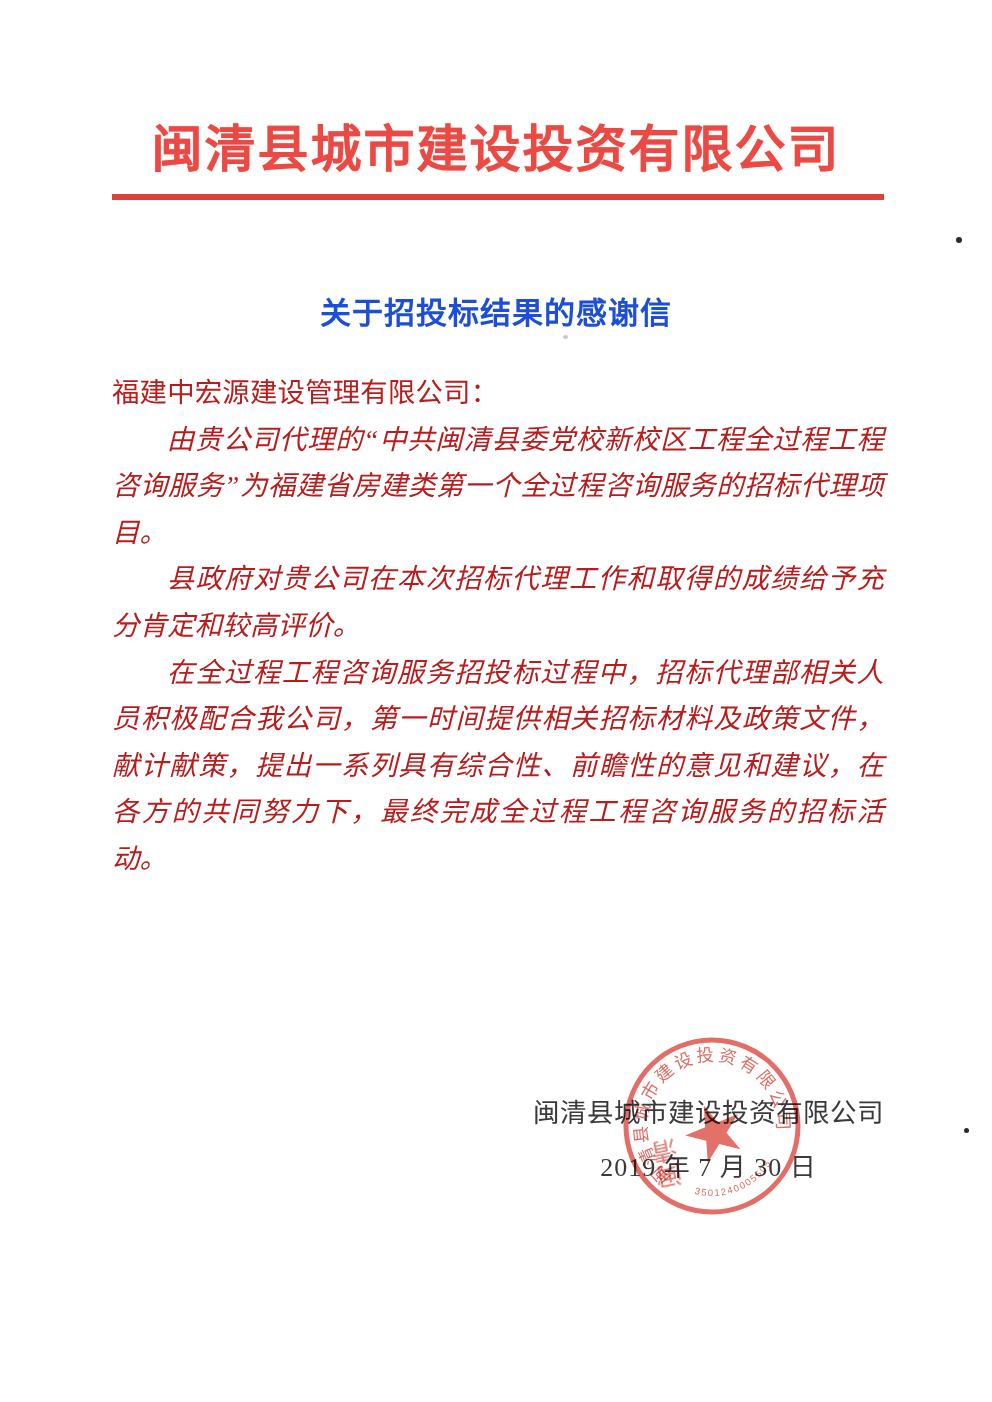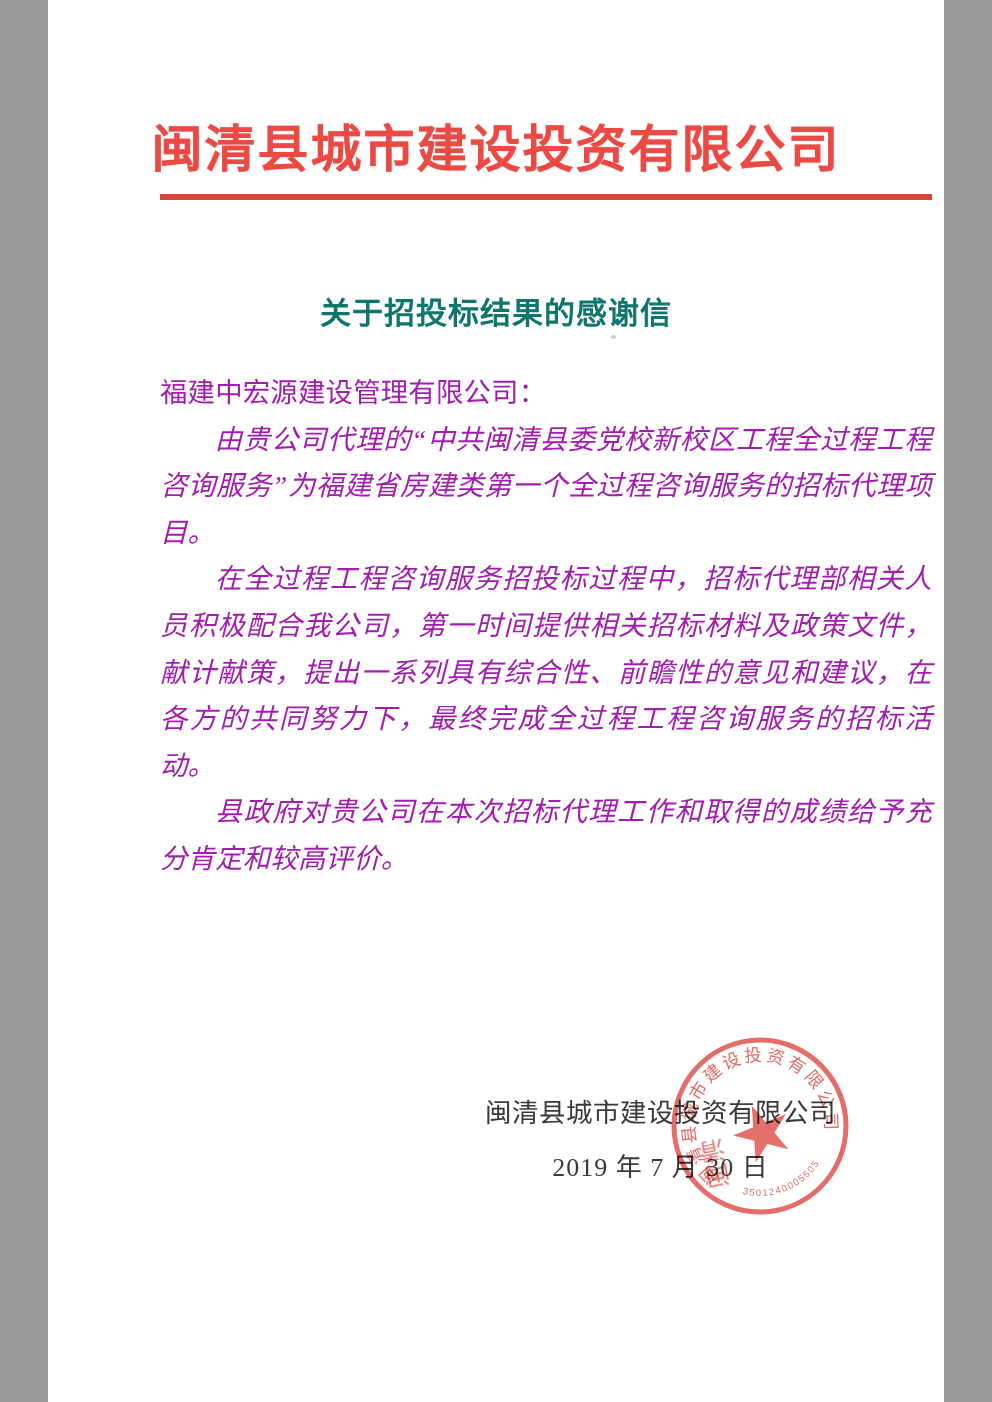--- a/index.html
+++ b/index.html
@@ -2,21 +2,21 @@
 <html lang="zh-CN"><head>
 <meta charset="utf-8">
 <style>
   html, body {
     margin: 0;
     padding: 0;
     background: #9a9a9a;
   }
   .page {
     position: relative;
-    width: 896px;
+    width: 992px;
     height: 1402px;
     margin: 0 auto;
     background: #ffffff;
     overflow: hidden;
     font-family: "Liberation Serif", "DejaVu Serif", serif;
   }
 
   
   .letterhead-title {
     position: absolute;
@@ -46,33 +46,33 @@
   .doc-title {
     position: absolute;
     top: 288px;
     left: 0;
     width: 100%;
     text-align: center;
     font-family: Liberation Serif, serif;
     font-weight: 700;
     font-size: 31px;
     letter-spacing: 1px;
-    color: #0f766e;
+    color: #1d4ed8;
     white-space: nowrap;
   }
 
   
   .letter-body {
     position: absolute;
     top: 370px;
     left: 112px;
     width: 772px;
     font-size: 27.4px;
     line-height: 46.6px;
-    color: #a21caf;
+    color: #b91c1c;
     text-align: justify;
     letter-spacing: 0.2px;
   }
   .letter-body p {
     margin: 0;
     padding: 0;
   }
   .letter-body p.indent {
     text-indent: 2em;
     font-style: italic;
@@ -141,22 +141,22 @@
 <div class="page">
 
   <div class="letterhead-title">闽清县城市建设投资有限公司</div>
   <div class="letterhead-rule"></div>
 
   <div class="doc-title">关于招投标结果的感谢信</div>
 
   <div class="letter-body">
     <p>福建中宏源建设管理有限公司：</p>
     <p class="indent">由贵公司代理的“中共闽清县委党校新校区工程全过程工程咨询服务”为福建省房建类第一个全过程咨询服务的招标代理项目。</p>
+    <p class="indent">县政府对贵公司在本次招标代理工作和取得的成绩给予充分肯定和较高评价。</p>
     <p class="indent">在全过程工程咨询服务招投标过程中，招标代理部相关人员积极配合我公司，第一时间提供相关招标材料及政策文件，献计献策，提出一系列具有综合性、前瞻性的意见和建议，在各方的共同努力下，最终完成全过程工程咨询服务的招标活动。</p>
-    <p class="indent">县政府对贵公司在本次招标代理工作和取得的成绩给予充分肯定和较高评价。</p>
   </div>
 
   <div class="signature-block">
     <div class="signature-company">闽清县城市建设投资有限公司</div>
     <div class="signature-date">2019 年 7 月 30 日</div>
   </div>
 
   <div class="seal-inner-marks">闽清</div>
 
   <svg class="seal" viewBox="0 0 200 200" xmlns="http://www.w3.org/2000/svg">

